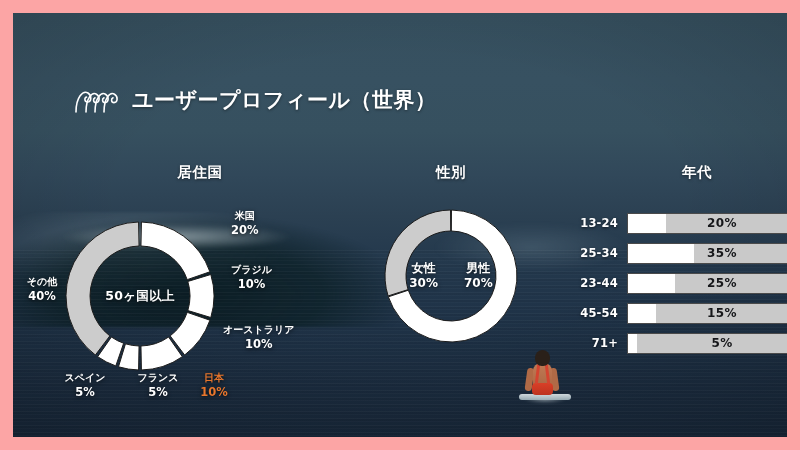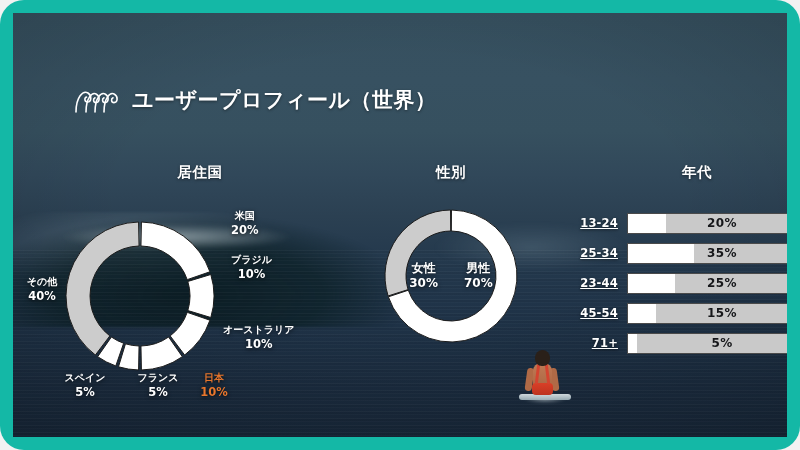--- a/index.html
+++ b/index.html
@@ -2,21 +2,21 @@
 <html><head>
 <meta charset="utf-8">
 <style>
   * { box-sizing: border-box; margin: 0; padding: 0; }
   html, body {
     width: 800px; height: 450px;
     background: #f2f2f2;
     font-family: "DejaVu Sans", "Liberation Sans", sans-serif;
     overflow: hidden;
   }
-  #root { position: relative; width: 800px; height: 450px; background: #14b8a6; border-radius: 24px; }
+  #root { position: relative; width: 800px; height: 450px; background: #fca5a5; }
 
   
   .slide {
     position: absolute;
     left: 13px; top: 13px;
     width: 774px; height: 424px;
     overflow: hidden;
     background: #2f4656;
   }
   
@@ -164,21 +164,21 @@
     text-shadow: 0 1px 4px rgba(0,0,0,.75); display: block;
   }
   .callout.hl .cl, .callout.hl .cv { color: #e8762c; }
 
   
   .bars { margin-top: 30px; }
   .bar-row { display: flex; align-items: center; height: 22px; margin-bottom: 8px; }
   .bar-label {
     width: 50px; flex: none; text-align: right; padding-right: 9px;
     color: #ffffff; font-size: 11.5px; font-weight: 700;
-    text-shadow: 0 1px 3px rgba(0,0,0,.6); letter-spacing: .2px; text-decoration: underline;
+    text-shadow: 0 1px 3px rgba(0,0,0,.6); letter-spacing: .2px;
   }
   .bar-track {
     position: relative; flex: 1 1 auto; height: 21px;
     background: #c9c9c9; border: 1px solid #4a4a4a; overflow: hidden;
   }
   .bar-fill { position: absolute; left: 0; top: 0; bottom: 0; background: #ffffff; }
   .bar-value {
     position: absolute; inset: 0; display: flex; align-items: center; justify-content: center;
     color: #16171a; font-size: 12px; font-weight: 700; letter-spacing: .4px;
   }
@@ -235,26 +235,29 @@
           L 135.16039938726414 139.87919644126143 A 50 50 0 0 0 152.24744560787656 116.36089494895519 Z" fill="#FFFFFF" stroke="#1c1c1c" stroke-width="1" stroke-linejoin="round"></path>
             <path d="M 147.33879463496822 160.69123881465913 A 74 74 0 0 1 106.42061073757704 173.98636269700165
           L 105.95987211998448 149.99078560608223 A 50 50 0 0 0 133.60729367227583 141.0075937936886 Z" fill="#FFFFFF" stroke="#1c1c1c" stroke-width="1" stroke-linejoin="round"></path>
             <path d="M 103.57938926242298 173.98636269700165 A 74 74 0 0 1 83.48803767372931 170.80420522026293
           L 90.46489032008738 147.84067920288038 A 50 50 0 0 0 104.04012788001552 149.99078560608223 Z" fill="#FFFFFF" stroke="#1c1c1c" stroke-width="1" stroke-linejoin="round"></path>
             <path d="M 80.78587547554633 169.9262194996573 A 74 74 0 0 1 62.66120536503179 160.69123881465913
           L 76.39270632772418 141.0075937936886 A 50 50 0 0 0 88.63910505104482 147.24744560787656 Z" fill="#FFFFFF" stroke="#1c1c1c" stroke-width="1" stroke-linejoin="round"></path>
             <path d="M 60.3626089068491 159.0212107330669 A 74 74 0 0 1 103.57938926242291 26.013637302998333
           L 104.04012788001548 50.00921439391779 A 50 50 0 0 0 74.83960061273588 139.87919644126143 Z" fill="#CCCCCC" stroke="#1c1c1c" stroke-width="1" stroke-linejoin="round"></path>
           </svg>
+        <div class="donut-center" style="left:25px;top:0;width:160px;height:200px;">
+          <span class="donut-center-text">50ヶ国以上</span>
+        </div>
         <div id="country-callouts">
             <div class="callout" style="left: 196px; top: 14px;">
               <span class="cl">米国</span>
               <span class="cv">20%</span>
             </div>
-            <div class="callout" style="left: 196px; top: 58px; text-align: center;">
+            <div class="callout" style="left: 196px; top: 68px; text-align: center;">
               <span class="cl">ブラジル</span>
               <span class="cv">10%</span>
             </div>
             <div class="callout" style="left: 188px; top: 128px;">
               <span class="cl">オーストラリア</span>
               <span class="cv">10%</span>
             </div>
             <div class="callout hl" style="left: 148px; top: 176px; width: 62px;">
               <span class="cl">日本</span>
               <span class="cv">10%</span>

